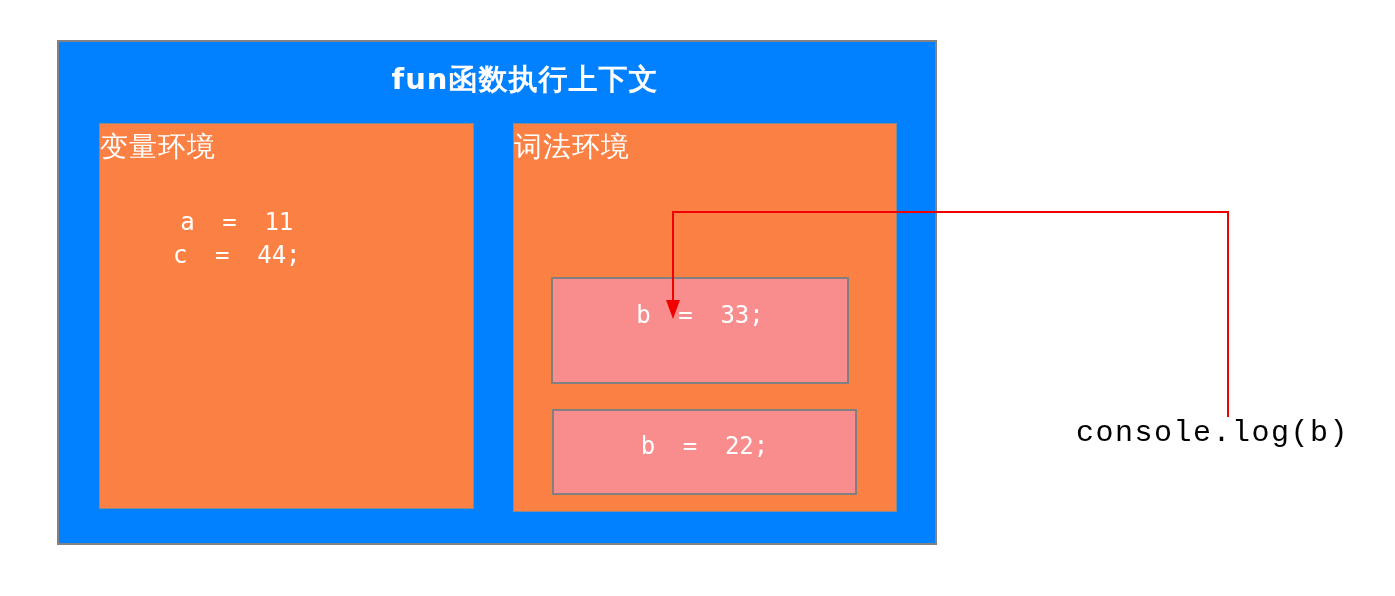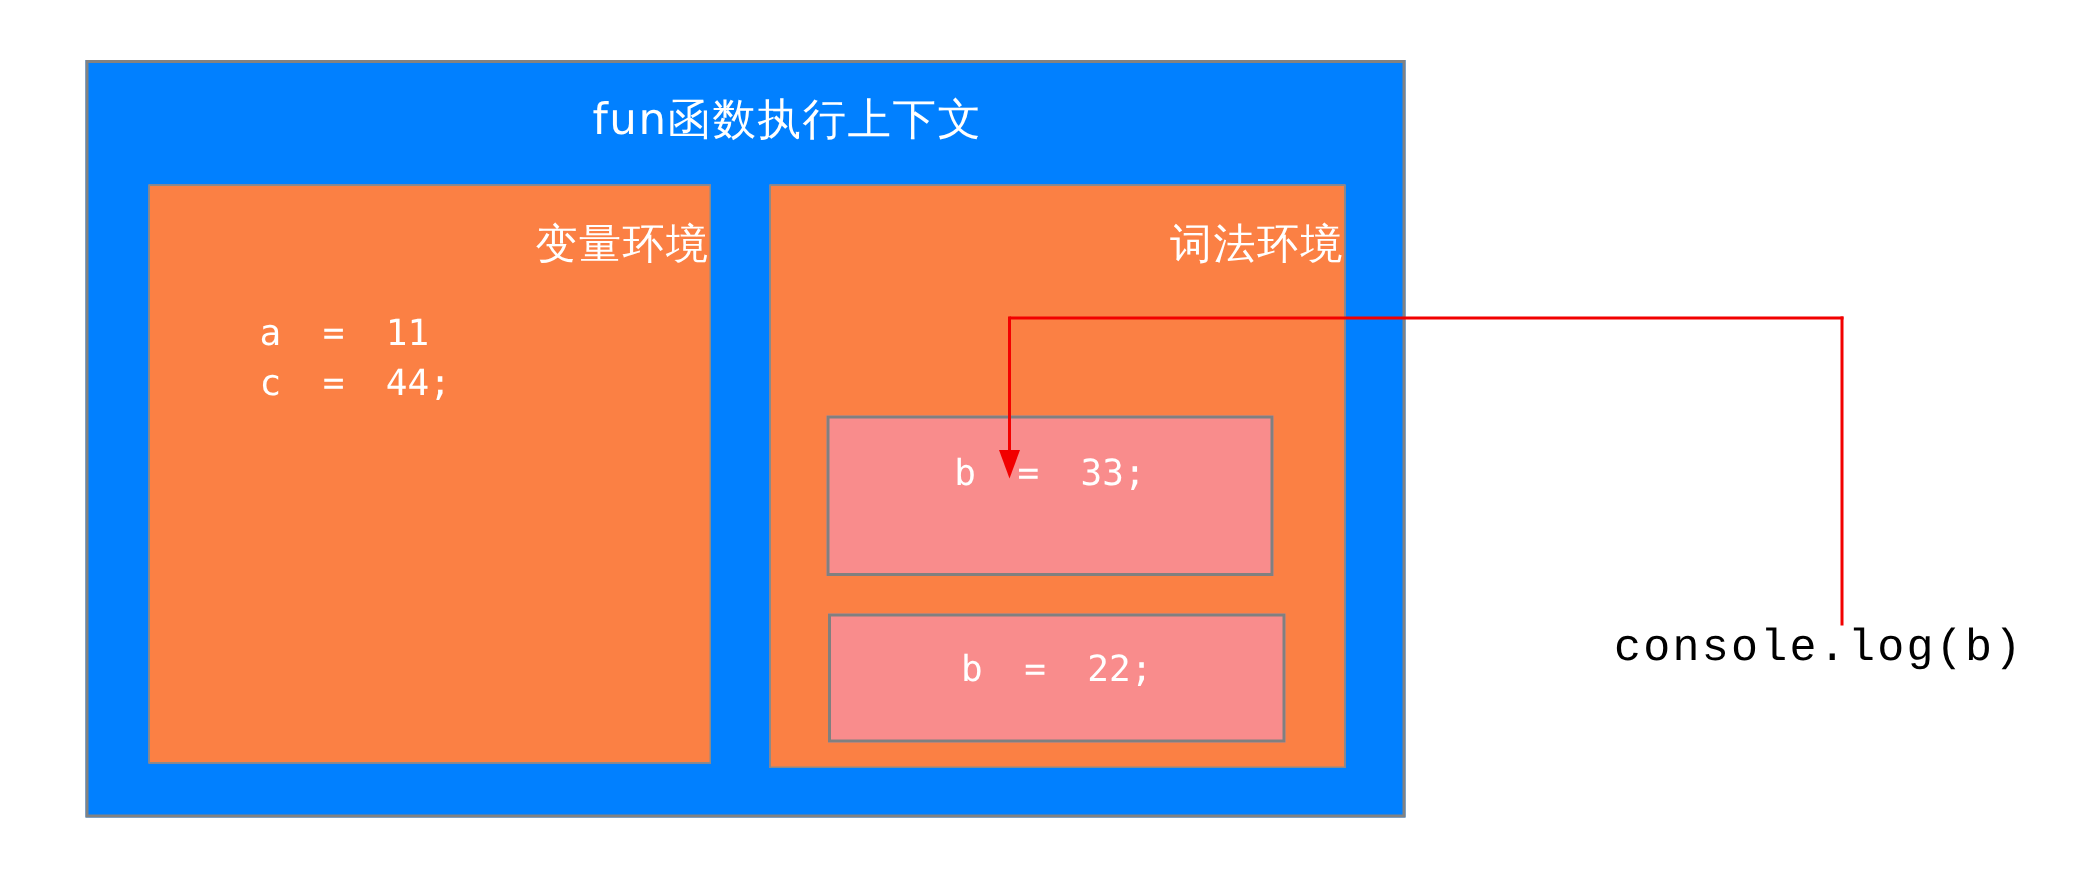--- a/index.html
+++ b/index.html
@@ -25,47 +25,49 @@
   .outer-title {
     position: absolute;
     left: 0; top: 18px;
     width: 100%;
     padding-left: 56px;
     text-align: center;
     color: #ffffff;
     font-size: 29px;
     letter-spacing: 1px;
     white-space: nowrap;
+    font-weight: bold;
   }
 
   
   .env {
     position: absolute;
     background: #FB8044;
     border: 1px solid #8a8a8a;
   }
   .env-left  { left: 40px;  top: 81px; width: 375px; height: 386px; }
   .env-right { left: 454px; top: 81px; width: 384px; height: 389px; }
   .env-title {
-    padding-top: 20px;
-    text-align: right;
+    padding-top: 4px;
+    text-align: left;
     color: #ffffff;
     font-size: 28px;
     letter-spacing: 1px;
     white-space: nowrap;
   }
 
   
   .code-line {
     font-family: "DejaVu Sans Mono", "Liberation Mono", monospace;
     color: #ffffff;
     font-size: 24px;
     line-height: 33px;
     word-spacing: 0.55em;
     white-space: pre;
+    text-align: center;
   }
   .code-block {
     position: absolute;
     left: 73px; top: 82px;
     text-align: left;
   }
 
   
   .pink {
     position: absolute;

